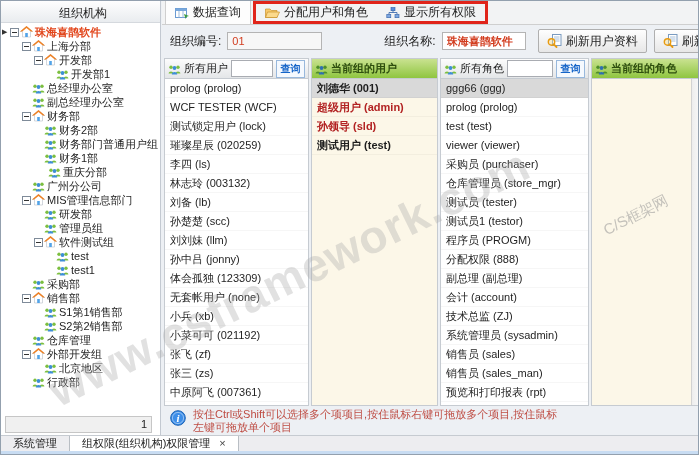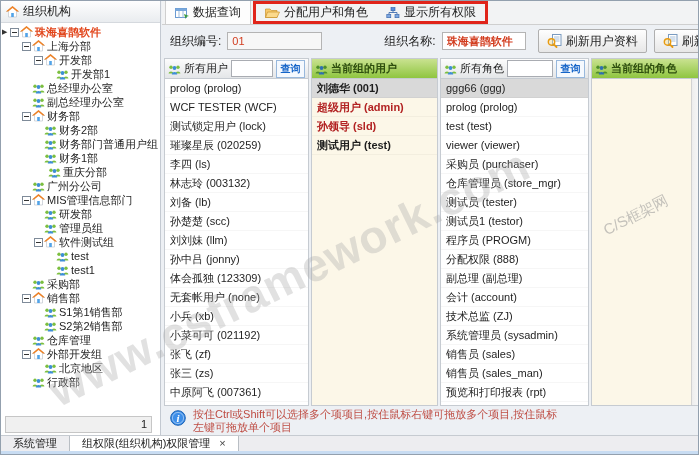--- a/index.html
+++ b/index.html
@@ -1,20 +1,20 @@
 <!DOCTYPE html>
 <html><head>
 <meta charset="utf-8">
 <style>
   html,body{margin:0;padding:0;background:#FFF;font-family:"Liberation Sans","DejaVu Sans",sans-serif;}
   .window{position:relative;width:697px;height:453px;border:1px solid #93A0AE;background:#EDF0F4;overflow:hidden;}
 
   
   .left-panel{position:absolute;left:0;top:0;width:160px;height:437px;background:#FFF;border-right:1px solid #C3C9D1;box-sizing:border-box;}
-  .panel-header{height:21px;background:linear-gradient(#FEFEFE,#E9ECEF);border-bottom:1px solid #D5D9DE;display:flex;align-items:center;gap:4px;padding-left:5px;font-size:12px;color:#222;}
+  .panel-header{height:21px;background:linear-gradient(#FEFEFE,#E9ECEF);border-bottom:1px solid #D5D9DE;display:flex;align-items:center;gap:4px;padding-left:5px;font-size:12px;color:#222;flex-direction:column;}
   .tree{position:absolute;top:24px;left:0;right:0;bottom:38px;overflow:hidden;}
   .tree-item{position:relative;height:14px;display:flex;align-items:center;font-size:11px;white-space:nowrap;color:#1E1E1E;}
   .row-marker{display:none;position:absolute;left:1px;top:3px;font-size:7px;color:#333;}
   .tree-item.marked .row-marker{display:block;}
   .expander{width:9px;height:9px;border:1px solid #7F8B99;background:#FFF;margin:0 1px;position:relative;flex:none;box-sizing:border-box;}
   .expander::after{content:"";position:absolute;left:1px;right:1px;top:3px;height:1px;background:#333;}
   .tree-item[data-expand="none"] .expander{visibility:hidden;}
   .icon{flex:none;margin-right:2px;}
   .tree-item.red .lbl{color:#E2471D;font-weight:bold;}
   .left-status{position:absolute;bottom:5px;left:4px;right:8px;height:15px;background:#F0F0F0;border:1px solid #C6C6C6;font-size:11px;text-align:right;padding-right:4px;line-height:15px;color:#222;}

